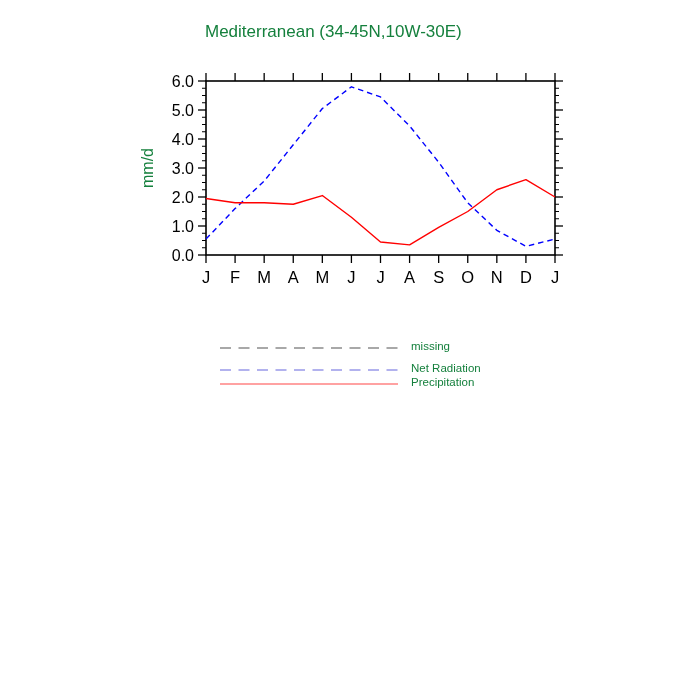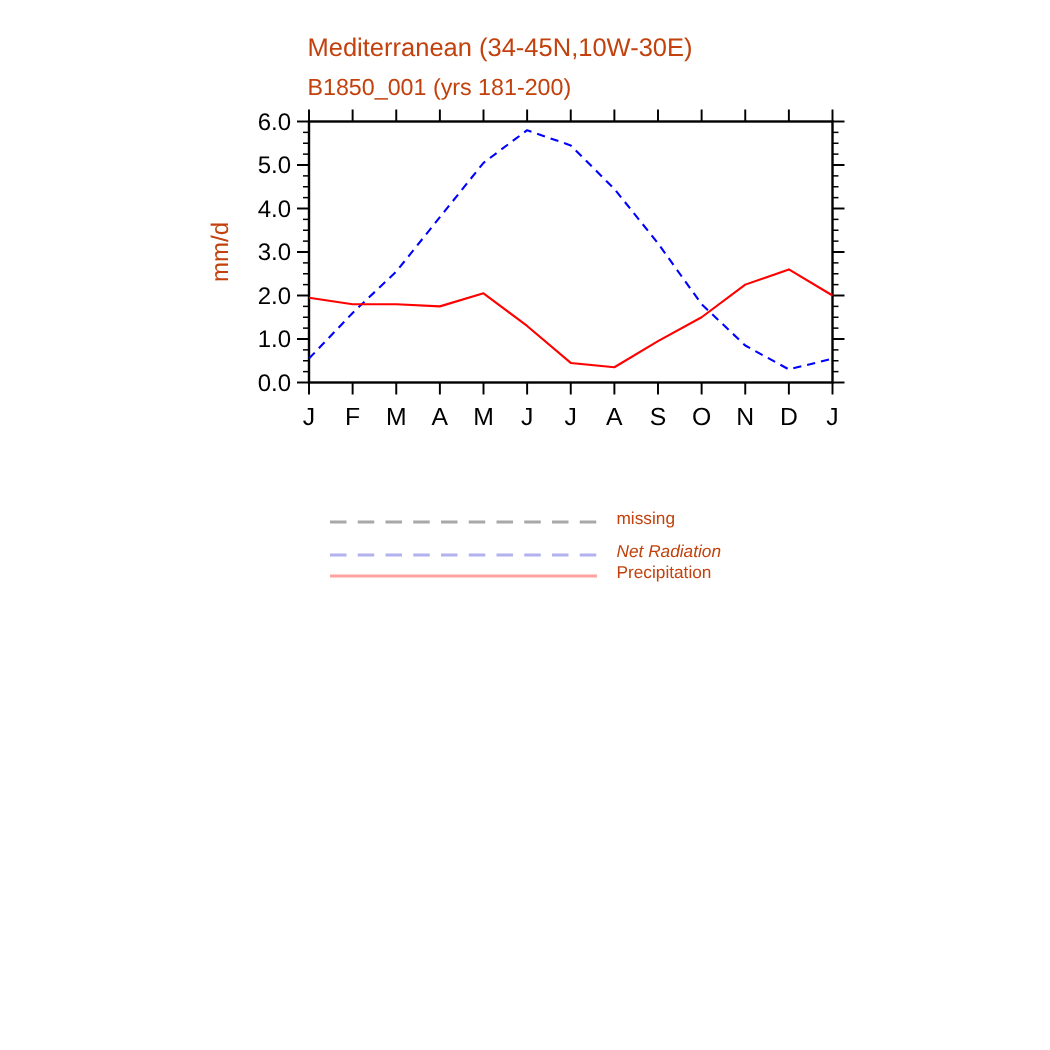--- a/index.html
+++ b/index.html
@@ -1,37 +1,36 @@
 <!DOCTYPE html>
 <html><head>
 <meta charset="utf-8">
 <style>
   html,body{margin:0;padding:0;background:#ffffff;}
   .canvas{
     position:relative;width:700px;height:580px;background:#ffffff;overflow:hidden;
-    font-family:"Liberation Sans", sans-serif;color:#c2410c;
+    font-family:"Liberation Sans", sans-serif;color:#15803d;
   }
   .chart-title{position:absolute;left:205px;top:22px;font-size:17px;white-space:nowrap;}
   .chart-subtitle{position:absolute;left:205px;top:50px;font-size:15.5px;white-space:nowrap;}
   .y-axis-label{
     position:absolute;left:148px;top:168px;font-size:16px;white-space:nowrap;
     transform:translate(-50%,-50%) rotate(-90deg);
   }
   svg.plot{position:absolute;left:0;top:0;}
   .legend{position:absolute;left:0;top:0;width:700px;height:0;}
   .legend-row{position:absolute;left:0;width:700px;height:16px;}
   .legend-line{position:absolute;left:220px;top:5px;}
   .legend-label{position:absolute;left:411px;top:0;font-size:11.5px;white-space:nowrap;}
 </style>
 </head>
 <body>
 
 <div class="canvas">
   <div class="chart-title">Mediterranean (34-45N,10W-30E)</div>
-  <div class="chart-subtitle">B1850_001 (yrs 181-200)</div>
   <div class="y-axis-label">mm/d</div>
   <svg class="plot" id="plot-svg" width="700" height="700">
       <rect x="206" y="81" width="349" height="174" fill="none" stroke="#000000" stroke-width="1.6"></rect>
       <line x1="206" y1="255" x2="206" y2="263" stroke="#000" stroke-width="1.3"></line>
       <line x1="206" y1="81" x2="206" y2="73" stroke="#000" stroke-width="1.3"></line>
       <text x="206" y="283" text-anchor="middle" font-size="16.5px" font-family="&quot;Liberation Sans&quot;, sans-serif">J</text>
       <line x1="235.08333333333334" y1="255" x2="235.08333333333334" y2="263" stroke="#000" stroke-width="1.3"></line>
       <line x1="235.08333333333334" y1="81" x2="235.08333333333334" y2="73" stroke="#000" stroke-width="1.3"></line>
       <text x="235.08333333333334" y="283" text-anchor="middle" font-size="16.5px" font-family="&quot;Liberation Sans&quot;, sans-serif">F</text>
       <line x1="264.1666666666667" y1="255" x2="264.1666666666667" y2="263" stroke="#000" stroke-width="1.3"></line>
@@ -127,21 +126,21 @@
       <polyline points="206,239.05 235.08333333333334,208.6 264.1666666666667,181.05 293.25,144.8 322.3333333333333,108.55000000000001 351.41666666666663,86.80000000000001 380.5,96.94999999999999 409.58333333333337,125.94999999999999 438.66666666666663,162.2 467.75,202.8 496.8333333333333,230.35 525.9166666666667,246.3 555,239.05" fill="none" stroke="#0000ff" stroke-width="1.4" stroke-linejoin="round" stroke-dasharray="5.5,4"></polyline>
       <polyline points="206,198.45 235.08333333333334,202.8 264.1666666666667,202.8 293.25,204.25 322.3333333333333,195.55 351.41666666666663,217.3 380.5,241.95 409.58333333333337,244.85 438.66666666666663,227.45 467.75,211.5 496.8333333333333,189.75 525.9166666666667,179.6 555,197" fill="none" stroke="#ff0000" stroke-width="1.4" stroke-linejoin="round"></polyline>
     </svg>
   <div class="legend" id="legend">
       <div class="legend-row" style="top: 340px;">
         <svg width="178" height="6" class="legend-line">
           <line x1="0" y1="3" x2="178" y2="3" stroke="#a8a8a8" stroke-width="2" stroke-dasharray="11,7.5"></line>
         </svg>
         <span class="legend-label">missing</span>
       </div>
-      <div class="legend-row" style="top: 362px; font-style: italic;">
+      <div class="legend-row" style="top: 362px;">
         <svg width="178" height="6" class="legend-line">
           <line x1="0" y1="3" x2="178" y2="3" stroke="#b2b2ee" stroke-width="2" stroke-dasharray="11,7.5"></line>
         </svg>
         <span class="legend-label">Net Radiation</span>
       </div>
       <div class="legend-row" style="top: 376px;">
         <svg width="178" height="6" class="legend-line">
           <line x1="0" y1="3" x2="178" y2="3" stroke="#ffa2a2" stroke-width="2"></line>
         </svg>
         <span class="legend-label">Precipitation</span>

